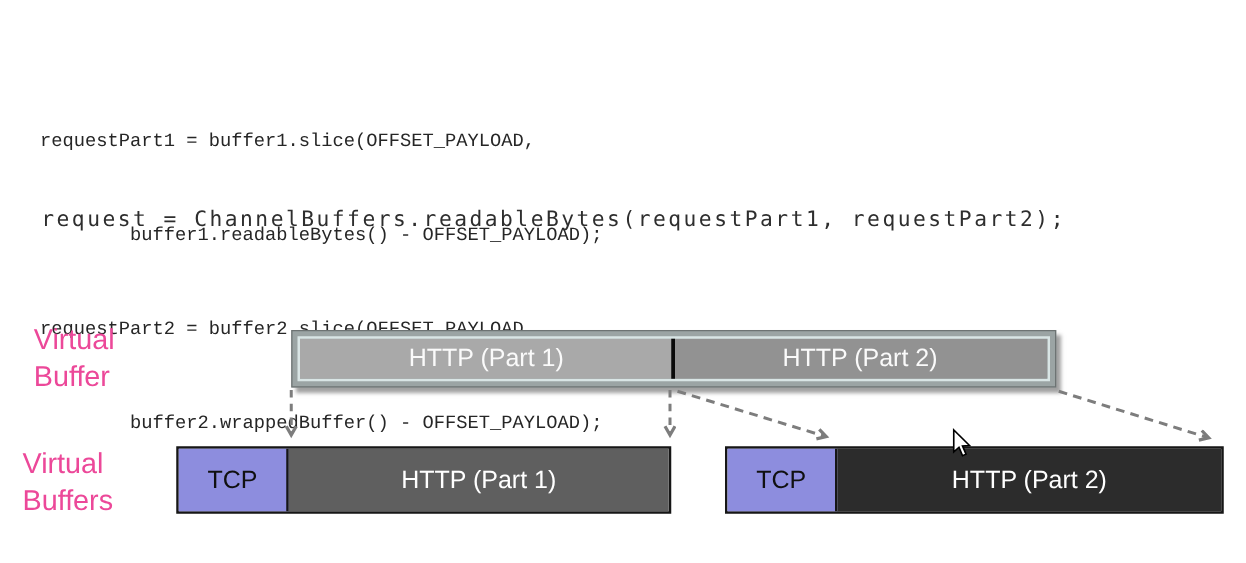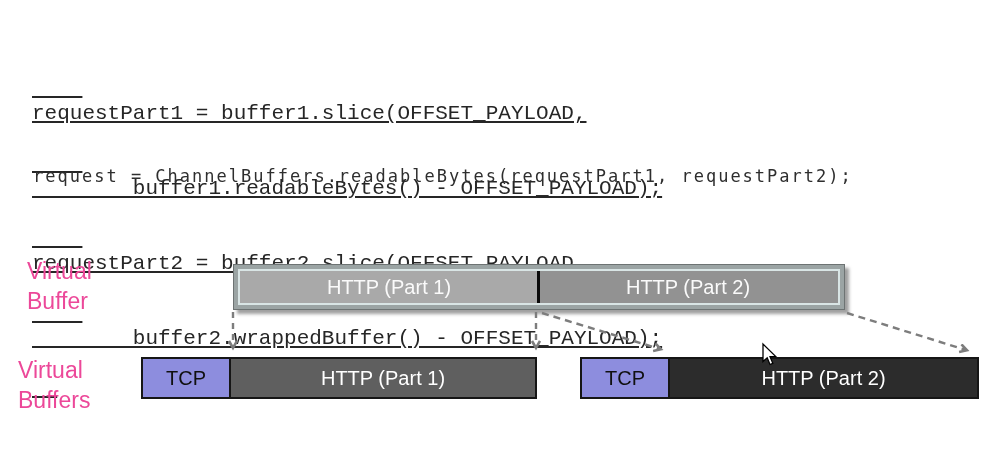--- a/index.html
+++ b/index.html
@@ -15,25 +15,24 @@
     overflow: hidden;
   }
 
   
   .code-block {
     position: absolute;
     left: 32px;
     top: 51px;
     margin: 0;
     font-family: "Liberation Mono", monospace;
-    font-size: 21px;
+    font-size: 15px;
     line-height: 25px;
     color: #262626;
     white-space: pre;
-    text-decoration: underline;
   }
   .code-line { white-space: pre; }
   .code-wrapped {
     position: absolute;
     left: 33px;
     top: 166px;
     margin: 0;
     font-family: "DejaVu Sans Mono", monospace;
     font-size: 17px;
     letter-spacing: 2px;
@@ -88,21 +87,21 @@
     top: -6px;
     bottom: -6px;
     width: 3px;
     background: #0a0a0a;
   }
 
   
   .rbuf {
     position: absolute;
     top: 357px;
-    height: 42px;
+    height: 54px;
     box-sizing: border-box;
     border: 2px solid #161616;
     display: flex;
   }
   #rbuf1 { left: 141px; width: 396px; }
   #rbuf2 { left: 580px; width: 399px; }
   .tcp-seg {
     width: 88px;
     box-sizing: border-box;
     border-right: 2px solid #161616;

